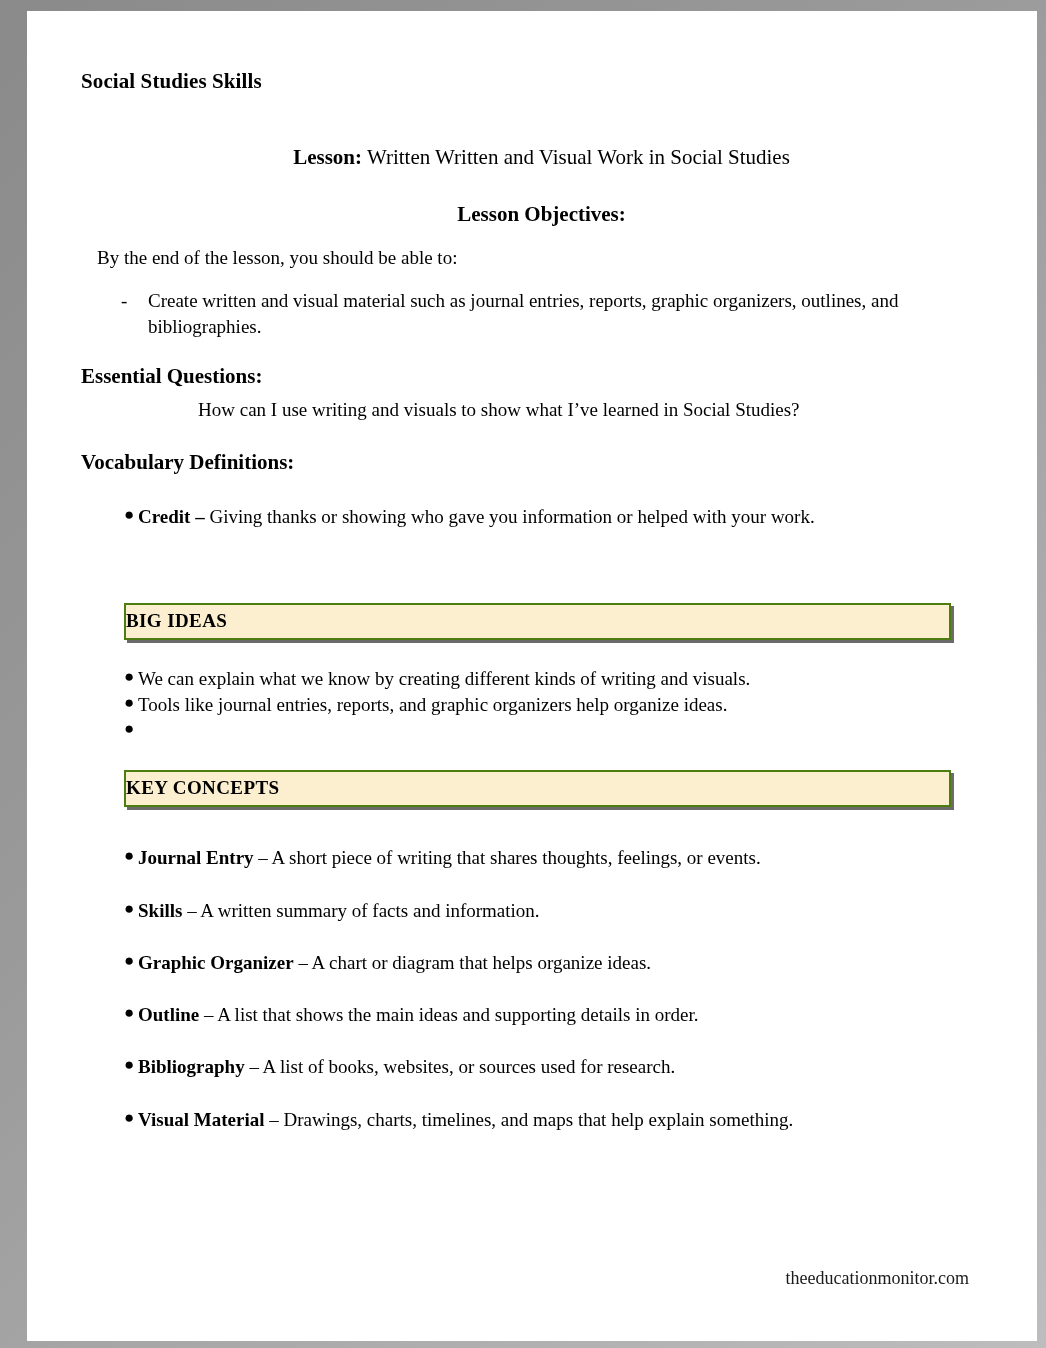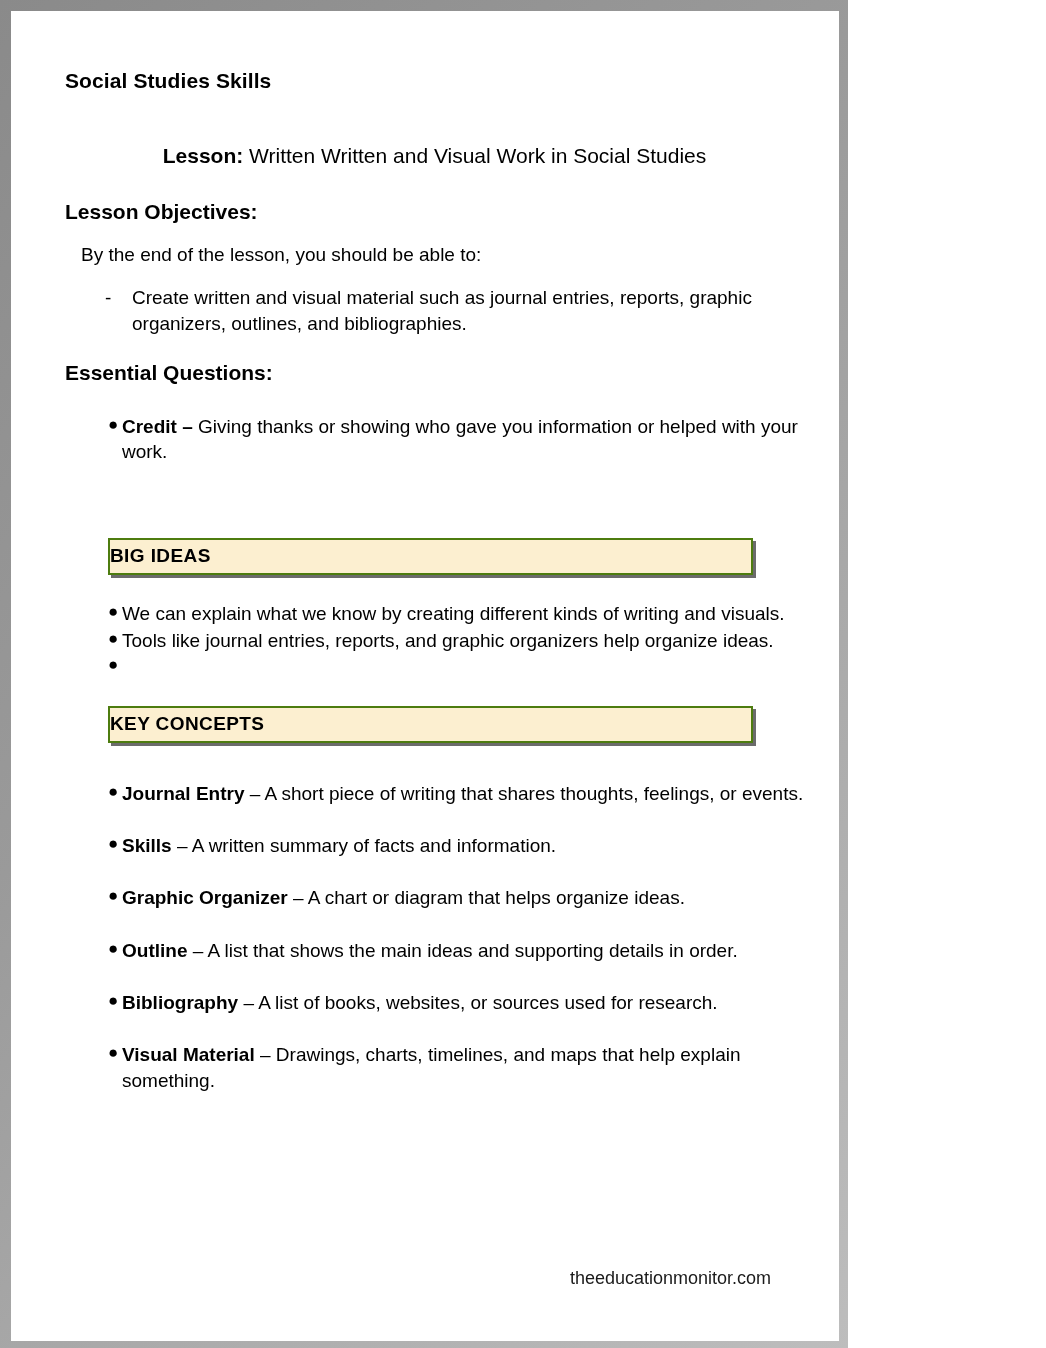--- a/index.html
+++ b/index.html
@@ -10,25 +10,26 @@
   body {
     width: 1046px;
     height: 1348px;
     font-family: "Liberation Sans", sans-serif;
     -webkit-font-smoothing: antialiased;
   }
 
   
   .page-frame {
     position: relative;
-    width: 848px;
+    width: 1046px;
     height: 1348px;
     box-sizing: border-box;
     background: linear-gradient(135deg, #8a8a8a 0%, #9a9a9a 40%, #bdbdbd 100%);
-    padding: 11px 9px 7px 11px;
+    padding: 11px 9px 7px 27px;
+    font-family: Liberation Serif, serif;
   }
 
   .page {
     position: relative;
     width: 100%;
     height: 100%;
     background: #ffffff;
     box-sizing: border-box;
     overflow: hidden;
   }
@@ -66,21 +67,21 @@
     font-weight: bold;
     text-align: right;
   }
 
   .section-head {
     font-size: 21px;
     font-weight: bold;
     color: #000;
     margin: 0;
   }
-  .sh-objectives { padding-top: 32px; }
+  .sh-objectives { padding-top: 32px; text-align: center; }
   .sh-essential  { padding-top: 25px; }
   .sh-vocab      { padding-top: 27px; }
 
   .plain-line {
     font-size: 19px;
     color: #000;
     margin: 16px;
     padding-top: 3px;
     line-height: 1.28;
   }
@@ -195,21 +196,23 @@
       <h2 class="section-head sh-objectives">Lesson Objectives:</h2>
       <p class="plain-line">By the end of the lesson, you should be able to:</p>
       <ul class="dash-list">
         <li>
           <span class="dash">-</span>
           <span>Create written and visual material such as journal entries, reports, graphic organizers, outlines, and bibliographies.</span>
         </li>
       </ul>
 
       <h2 class="section-head sh-essential">Essential Questions:</h2>
-
+      <p class="indented-line">How can I use writing and visuals to show what I’ve learned in Social Studies?</p>
+
+      <h2 class="section-head sh-vocab">Vocabulary Definitions:</h2>
       <ul class="bullet-list vocab-list">
         <li>
           <span class="dot">●</span>
           <span class="term">Credit –</span><span> Giving thanks or showing who gave you information or helped with your work.</span>
         </li>
       </ul>
 
       <div class="banner-wrap banner-bigideas">
         <div class="banner">
           <span class="banner-text">BIG IDEAS</span>

